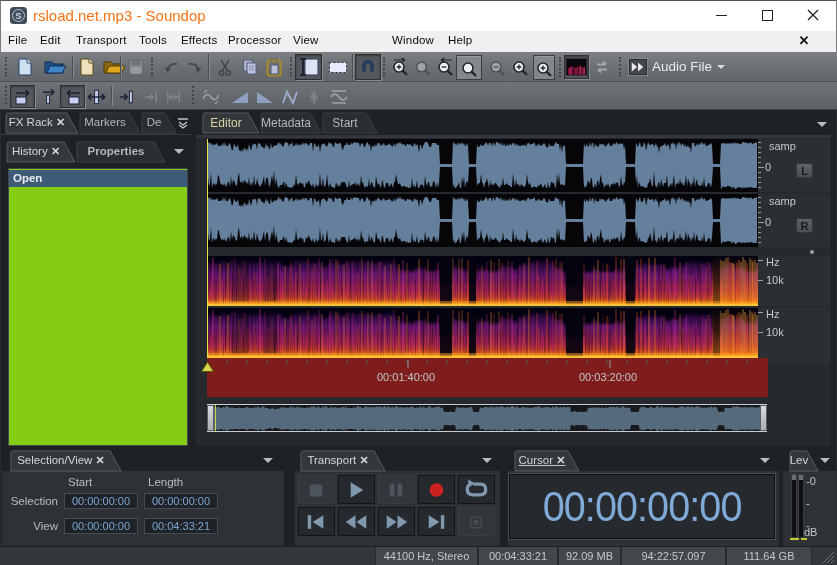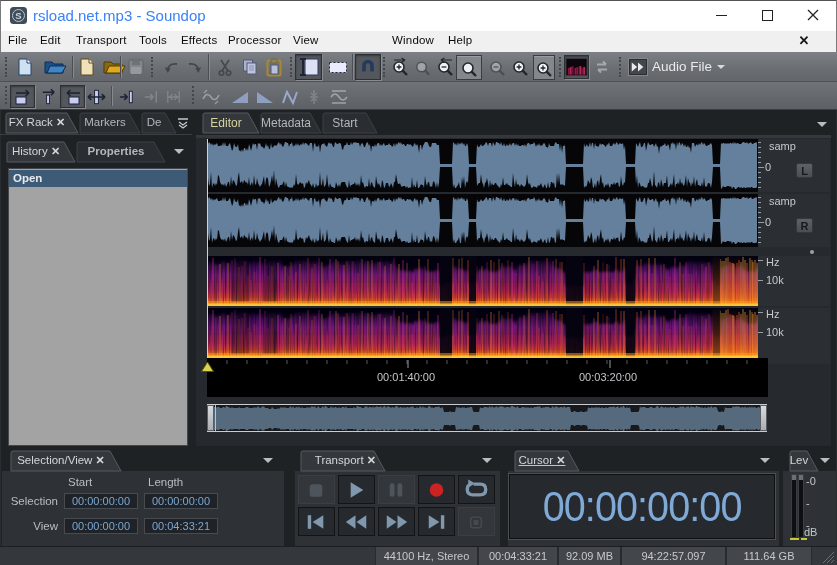--- a/index.html
+++ b/index.html
@@ -1,21 +1,21 @@
 <!DOCTYPE html>
 <html><head><meta charset="utf-8"><style>
 *{margin:0;padding:0;box-sizing:border-box;}
 html,body{width:837px;height:565px;overflow:hidden;}
 body{font-family:"Liberation Sans",sans-serif;background:#1f2225;}
 #win{position:relative;width:837px;height:565px;background:#1f2225;overflow:hidden;}
 .abs{position:absolute;}
 
 #title{left:0;top:0;width:837px;height:31px;background:#fff;border-top:1px solid #535353;border-left:1px solid #7a7a7a;border-right:1px solid #7a7a7a;}
 #ticon{left:10px;top:7px;width:17px;height:17px;}
-#ttext{left:33px;top:7px;font-size:15px;color:#3b82f6;white-space:nowrap;}
+#ttext{left:33px;top:7px;font-size:15px;color:#f97316;white-space:nowrap;}
 .capbtn{top:0;width:46px;height:31px;text-align:center;color:#1a1a1a;}
 
 #menu{left:0;top:31px;width:837px;height:21px;background:#f0f0f0;border-left:1px solid #7a7a7a;border-right:1px solid #7a7a7a;}
 .mi{position:absolute;top:34px;font-size:11.5px;color:#0a0a0a;letter-spacing:.2px;}
 #menux{left:795px;top:34px;width:18px;height:15px;color:#111;font-weight:bold;font-size:13px;line-height:14px;text-align:center;}
 
 #tb1{left:0;top:52px;width:837px;height:30px;background:linear-gradient(#7c7f84,#6a6d72 60%,#63666b);border-bottom:1px solid #4e5156;}
 #tb2{left:0;top:82px;width:837px;height:28px;background:linear-gradient(#707378,#64676c 60%,#5d6065);border-bottom:1px solid #3a3d41;}
 .grip{width:4px;border-left:2px dotted #44474c;}
 .tsep{width:1px;background:#4b4e53;box-shadow:1px 0 0 #86898e;}
@@ -24,21 +24,21 @@
 .pressed{background:#54575c;border:1px solid #2d3034;box-shadow:inset 0 1px 2px rgba(0,0,0,.35),1px 1px 0 #888b90;}
 #aftxt{color:#e9eaec;font-size:13.5px;}
 
 #dock{left:0;top:110px;width:837px;height:436px;background:#1f2225;border-left:1px solid #2a2d30;border-right:1px solid #2a2d30;}
 .tab{position:absolute;height:22px;color:#c2c5c9;font-size:11.5px;white-space:nowrap;}
 .tab svg{position:absolute;left:0;top:0;}
 .tabtxt{position:relative;z-index:2;display:block;padding-top:4px;text-align:center;}
 .xg{font-weight:bold;font-size:11px;}
 .darr{width:0;height:0;border-left:5px solid transparent;border-right:5px solid transparent;border-top:5px solid #b9bcc0;}
 
-#llist{left:8px;top:168px;width:180px;height:278px;background:#a3a3a3;border:1px solid #43474c;}
+#llist{left:8px;top:168px;width:180px;height:278px;background:#84cc16;border:1px solid #43474c;}
 #lopen{left:0px;top:1px;width:178px;height:17px;background:#3d5a77;color:#e8ebee;font-size:11.5px;font-weight:bold;padding:2px 0 0 4px;}
 
 #edbody{left:196px;top:138px;width:635px;height:308px;background:#26292d;}
 .blackv{background:#060608;}
 .rul{background:#2b2e32;color:#c6c9cc;font-size:11px;}
 .rlab{position:absolute;left:11px;}
 .rtick{position:absolute;left:0;width:4px;height:1px;background:#9a9da1;}
 .lrbtn{position:absolute;left:38px;width:17px;height:15px;background:linear-gradient(#5e6166,#4b4e53);border:1px solid #35383c;color:#17191c;font-size:11px;font-weight:bold;text-align:center;line-height:14px;border-radius:2px;}
 #timeline{color:#c3c6c9;font-size:11px;}
 
@@ -547,21 +547,21 @@
       <span class="rlab" style="top:18px;left:8px;">10k</span>
     </div>
     <div class="abs rul" style="left:758px;top:308px;width:72px;height:50px;">
       <div class="rtick" style="top:4px;width:5px;"></div>
       <span class="rlab" style="top:0px;left:8px;">Hz</span>
       <div class="rtick" style="top:24px;width:5px;"></div>
       <span class="rlab" style="top:18px;left:8px;">10k</span>
     </div>
     <div class="abs" style="left:758px;top:358px;width:72px;height:6px;background:#2b2e32;"></div>
     <div class="abs" style="left:207px;top:139px;width:1px;height:219px;background:#e8e24a;"></div>
-    <div id="timeline" class="abs" style="left:207px;top:358px;width:561px;height:39px;background:#000000;"><svg width="551" height="34">
+    <div id="timeline" class="abs" style="left:207px;top:358px;width:561px;height:39px;background:#7f1d1d;"><svg width="551" height="34">
         <path d="M20 2 V6 M40 2 V6 M60 2 V6 M80 2 V6 M100 2 V6 M120 2 V6 M140 2 V6 M160 2 V6 M180 2 V6 M200 2 V6 M220 2 V6 M240 2 V6 M260 2 V6 M280 2 V6 M300 2 V6 M320 2 V6 M340 2 V6 M360 2 V6 M380 2 V6 M400 2 V6 M420 2 V6 M440 2 V6 M460 2 V6 M480 2 V6 M500 2 V6 M520 2 V6 M540 2 V6 " stroke="#55585c"></path>
         <path d="M201 2 V10 M403 2 V10" stroke="#9a9da1"></path>
       </svg><div class="abs" style="left:170px;top:13px;">00:01:40:00</div><div class="abs" style="left:372px;top:13px;">00:03:20:00</div></div>
     <div class="abs" style="left:200px;top:359px;"><svg width="15" height="12">
         <path d="M7.5 1 L13.5 10.5 L1.5 10.5 Z" fill="#d8d44a" stroke="#55520c"></path>
       </svg></div>
     <div class="abs" style="left:207px;top:404px;width:560px;height:28px;background:#17191c;border-top:1px solid #c9ccd0;border-bottom:1px solid #c9ccd0;">
       <div class="abs" style="left:3px;top:0px;"><svg width="553" height="26" viewBox="0 0 553 26" xmlns="http://www.w3.org/2000/svg">
           <path d="M0 2L1 2L2 1L3 2L4 2L5 2L6 3L7 2L8 2L9 2L10 3L11 3L12 3L13 2L14 2L15 3L16 1L17 1L18 2L19 2L20 3L21 3L22 2L23 3L24 3L25 3L26 3L27 3L28 3L29 2L30 3L31 3L32 3L33 3L34 3L35 3L36 2L37 2L38 2L39 3L40 3L41 3L42 3L43 3L44 2L45 3L46 2L47 3L48 1L49 2L50 3L51 3L52 1L53 2L54 1L55 3L56 3L57 3L58 3L59 4L60 4L61 4L62 2L63 3L64 4L65 4L66 4L67 4L68 3L69 4L70 3L71 2L72 3L73 2L74 3L75 2L76 3L77 3L78 3L79 3L80 1L81 2L82 3L83 1L84 3L85 3L86 2L87 2L88 3L89 1L90 3L91 3L92 2L93 3L94 3L95 3L96 3L97 2L98 3L99 2L100 3L101 2L102 1L103 2L104 2L105 1L106 3L107 3L108 1L109 2L110 3L111 3L112 2L113 1L114 3L115 1L116 1L117 2L118 3L119 3L120 3L121 1L122 3L123 2L124 3L125 2L126 2L127 3L128 3L129 2L130 3L131 3L132 2L133 2L134 2L135 3L136 1L137 3L138 3L139 3L140 3L141 3L142 3L143 3L144 2L145 3L146 3L147 1L148 1L149 2L150 2L151 2L152 3L153 3L154 3L155 1L156 2L157 1L158 3L159 2L160 2L161 2L162 3L163 1L164 3L165 2L166 2L167 1L168 2L169 2L170 2L171 1L172 3L173 2L174 1L175 1L176 3L177 2L178 1L179 2L180 2L181 3L182 2L183 2L184 3L185 2L186 1L187 1L188 2L189 3L190 2L191 2L192 3L193 2L194 3L195 2L196 3L197 2L198 2L199 3L200 2L201 2L202 2L203 1L204 3L205 3L206 3L207 2L208 3L209 3L210 1L211 2L212 3L213 1L214 3L215 2L216 3L217 3L218 2L219 1L220 1L221 3L222 2L223 3L224 3L225 2L226 2L227 2L228 2L229 1L230 3L231 3L232 2L233 3L234 7L235 7L236 7L237 7L238 7L239 7L240 6L241 7L242 7L243 7L244 7L245 7L246 2L247 2L248 3L249 2L250 3L251 3L252 2L253 3L254 2L255 3L256 3L257 3L258 2L259 3L260 2L261 2L262 2L263 6L264 7L265 7L266 7L267 7L268 7L269 7L270 2L271 3L272 3L273 3L274 2L275 2L276 2L277 2L278 3L279 2L280 1L281 3L282 1L283 2L284 3L285 2L286 2L287 1L288 3L289 2L290 1L291 2L292 1L293 2L294 2L295 3L296 2L297 2L298 2L299 2L300 3L301 1L302 1L303 1L304 2L305 2L306 3L307 1L308 2L309 3L310 3L311 3L312 2L313 2L314 2L315 3L316 2L317 3L318 2L319 3L320 3L321 2L322 3L323 3L324 2L325 2L326 2L327 2L328 1L329 2L330 1L331 3L332 3L333 2L334 3L335 2L336 2L337 2L338 2L339 2L340 3L341 3L342 2L343 1L344 3L345 2L346 1L347 2L348 2L349 3L350 2L351 2L352 2L353 3L354 1L355 2L356 3L357 2L358 2L359 2L360 2L361 7L362 7L363 7L364 6L365 6L366 7L367 7L368 7L369 7L370 7L371 6L372 7L373 7L374 7L375 7L376 6L377 7L378 2L379 3L380 3L381 3L382 2L383 3L384 3L385 2L386 3L387 2L388 3L389 2L390 3L391 3L392 2L393 3L394 3L395 3L396 2L397 3L398 3L399 2L400 2L401 2L402 2L403 2L404 1L405 3L406 2L407 2L408 1L409 3L410 3L411 1L412 3L413 1L414 1L415 3L416 3L417 2L418 3L419 3L420 2L421 7L422 7L423 7L424 7L425 7L426 7L427 7L428 7L429 6L430 1L431 3L432 2L433 2L434 2L435 2L436 3L437 3L438 3L439 3L440 2L441 2L442 2L443 3L444 3L445 3L446 2L447 1L448 1L449 3L450 3L451 1L452 2L453 2L454 3L455 2L456 2L457 3L458 2L459 3L460 2L461 2L462 3L463 2L464 2L465 3L466 3L467 3L468 2L469 3L470 1L471 2L472 2L473 1L474 2L475 3L476 2L477 2L478 1L479 2L480 3L481 1L482 2L483 2L484 2L485 3L486 1L487 1L488 2L489 2L490 2L491 3L492 2L493 3L494 3L495 2L496 3L497 3L498 2L499 2L500 3L501 1L502 2L503 3L504 2L505 2L506 2L507 3L508 6L509 7L510 7L511 7L512 6L513 7L514 7L515 2L516 3L517 3L518 3L519 3L520 3L521 3L522 3L523 1L524 2L525 2L526 1L527 2L528 1L529 2L530 2L531 3L532 2L533 2L534 3L535 1L536 3L537 2L538 3L539 2L540 2L541 3L542 1L543 3L544 2L545 2L546 3L547 3L548 2L549 2L550 3L551 2L552 3L552 24L551 25L550 24L549 25L548 25L547 24L546 24L545 25L544 25L543 24L542 26L541 24L540 25L539 25L538 24L537 25L536 24L535 26L534 24L533 25L532 25L531 24L530 25L529 25L528 26L527 25L526 26L525 25L524 25L523 26L522 24L521 24L520 24L519 24L518 24L517 24L516 24L515 25L514 20L513 20L512 21L511 20L510 20L509 20L508 21L507 24L506 25L505 25L504 25L503 24L502 25L501 26L500 24L499 25L498 25L497 24L496 24L495 25L494 24L493 24L492 25L491 24L490 25L489 25L488 25L487 26L486 26L485 24L484 25L483 25L482 25L481 26L480 24L479 25L478 26L477 25L476 25L475 24L474 25L473 26L472 25L471 25L470 26L469 24L468 25L467 24L466 24L465 24L464 25L463 25L462 24L461 25L460 25L459 24L458 25L457 24L456 25L455 25L454 24L453 25L452 25L451 26L450 24L449 24L448 26L447 26L446 25L445 24L444 24L443 24L442 25L441 25L440 25L439 24L438 24L437 24L436 24L435 25L434 25L433 25L432 25L431 24L430 26L429 21L428 20L427 20L426 20L425 20L424 20L423 20L422 20L421 20L420 25L419 24L418 24L417 25L416 24L415 24L414 26L413 26L412 24L411 26L410 24L409 24L408 26L407 25L406 25L405 24L404 26L403 25L402 25L401 25L400 25L399 25L398 24L397 24L396 25L395 24L394 24L393 24L392 25L391 24L390 24L389 25L388 24L387 25L386 24L385 25L384 24L383 24L382 25L381 24L380 24L379 24L378 25L377 20L376 21L375 20L374 20L373 20L372 20L371 21L370 20L369 20L368 20L367 20L366 20L365 21L364 21L363 20L362 20L361 20L360 25L359 25L358 25L357 25L356 24L355 25L354 26L353 24L352 25L351 25L350 25L349 24L348 25L347 25L346 26L345 25L344 24L343 26L342 25L341 24L340 24L339 25L338 25L337 25L336 25L335 25L334 24L333 25L332 24L331 24L330 26L329 25L328 26L327 25L326 25L325 25L324 25L323 24L322 24L321 25L320 24L319 24L318 25L317 24L316 25L315 24L314 25L313 25L312 25L311 24L310 24L309 24L308 25L307 26L306 24L305 25L304 25L303 26L302 26L301 26L300 24L299 25L298 25L297 25L296 25L295 24L294 25L293 25L292 26L291 25L290 26L289 25L288 24L287 26L286 25L285 25L284 24L283 25L282 26L281 24L280 26L279 25L278 24L277 25L276 25L275 25L274 25L273 24L272 24L271 24L270 25L269 20L268 20L267 20L266 20L265 20L264 20L263 21L262 25L261 25L260 25L259 24L258 25L257 24L256 24L255 24L254 25L253 24L252 25L251 24L250 24L249 25L248 24L247 25L246 25L245 20L244 20L243 20L242 20L241 20L240 21L239 20L238 20L237 20L236 20L235 20L234 20L233 24L232 25L231 24L230 24L229 26L228 25L227 25L226 25L225 25L224 24L223 24L222 25L221 24L220 26L219 26L218 25L217 24L216 24L215 25L214 24L213 26L212 24L211 25L210 26L209 24L208 24L207 25L206 24L205 24L204 24L203 26L202 25L201 25L200 25L199 24L198 25L197 25L196 24L195 25L194 24L193 25L192 24L191 25L190 25L189 24L188 25L187 26L186 26L185 25L184 24L183 25L182 25L181 24L180 25L179 25L178 26L177 25L176 24L175 26L174 26L173 25L172 24L171 26L170 25L169 25L168 25L167 26L166 25L165 25L164 24L163 26L162 24L161 25L160 25L159 25L158 24L157 26L156 25L155 26L154 24L153 24L152 24L151 25L150 25L149 25L148 26L147 26L146 24L145 24L144 25L143 24L142 24L141 24L140 24L139 24L138 24L137 24L136 26L135 24L134 25L133 25L132 25L131 24L130 24L129 25L128 24L127 24L126 25L125 25L124 24L123 25L122 24L121 26L120 24L119 24L118 24L117 25L116 26L115 26L114 24L113 26L112 25L111 24L110 24L109 25L108 26L107 24L106 24L105 26L104 25L103 25L102 26L101 25L100 24L99 25L98 24L97 25L96 24L95 24L94 24L93 24L92 25L91 24L90 24L89 26L88 24L87 25L86 25L85 24L84 24L83 26L82 24L81 25L80 26L79 24L78 24L77 24L76 24L75 25L74 24L73 25L72 24L71 25L70 24L69 23L68 24L67 23L66 23L65 23L64 23L63 24L62 25L61 23L60 23L59 23L58 24L57 24L56 24L55 24L54 26L53 25L52 26L51 24L50 24L49 25L48 26L47 24L46 25L45 24L44 25L43 24L42 24L41 24L40 24L39 24L38 25L37 25L36 25L35 24L34 24L33 24L32 24L31 24L30 24L29 25L28 24L27 24L26 24L25 24L24 24L23 24L22 25L21 24L20 24L19 25L18 25L17 26L16 26L15 24L14 25L13 25L12 24L11 24L10 24L9 25L8 25L7 25L6 24L5 25L4 25L3 25L2 26L1 25L0 25Z" fill="#566a7e"></path>
         </svg></div>
@@ -587,21 +587,21 @@
     <div class="field" style="left:144px;top:493px;width:74px;">00:00:00:00</div>
     <div class="field" style="left:64px;top:518px;width:74px;">00:00:00:00</div>
     <div class="field" style="left:144px;top:518px;width:74px;">00:04:33:21</div>
     <div class="panel" style="left:295px;top:447px;width:205px;height:99px;background:#1f2225;">
       <div class="pbody" style="left:0;top:24px;width:205px;height:75px;"></div>
     </div>
     <div class="tab" style="left:300px;top:450px;width:86px;font-size:11.5px;">
       <svg width="86" height="22" viewBox="0 0 86 22" xmlns="http://www.w3.org/2000/svg">
         <path d="M1 21 L1 3 Q1 1 3 1 L74 1 L85 21 Z" fill="#34383c" stroke="#565a60"></path>
       </svg>
-      <span class="tabtxt" style="width:76px;color:#d3d6da;text-align:right;">Transport <span class="xg">✕</span></span>
+      <span class="tabtxt" style="width:76px;color:#d3d6da;">Transport <span class="xg">✕</span></span>
     </div>
     <div class="abs darr" style="left:482px;top:458px;"></div>
     <div class="trbtn trdim" style="left:298px;top:475px;">
       <svg width="36" height="28" viewBox="0 0 36 28" xmlns="http://www.w3.org/2000/svg">
         <rect x="11" y="8" width="13" height="13" rx="3" fill="#4d545b"></rect>
       </svg>
     </div>
     <div class="trbtn" style="left:338px;top:475px;">
       <svg width="36" height="28" viewBox="0 0 36 28" xmlns="http://www.w3.org/2000/svg">
         <path d="M12 6 L25 14 L12 22 Z" fill="#7f98ae"></path>

